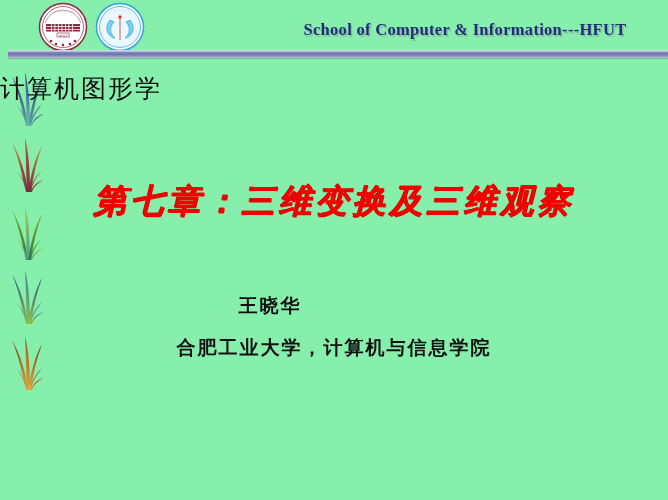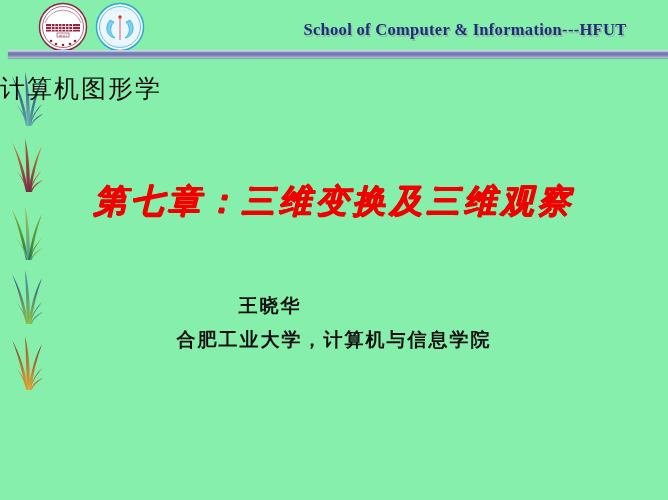--- a/index.html
+++ b/index.html
@@ -120,21 +120,21 @@
     font-family: "DejaVu Serif", serif;
     font-weight: bold;
     font-size: 19px;
     letter-spacing: 2px;
     color: #111111;
   }
 
   #affiliation {
     position: absolute;
     left: 0;
-    top: 327px;
+    top: 335px;
     width: 668px;
     text-align: center;
     font-family: "DejaVu Serif", serif;
     font-weight: bold;
     font-size: 19px;
     letter-spacing: 2px;
     color: #111111;
   }
 </style>
 </head>

